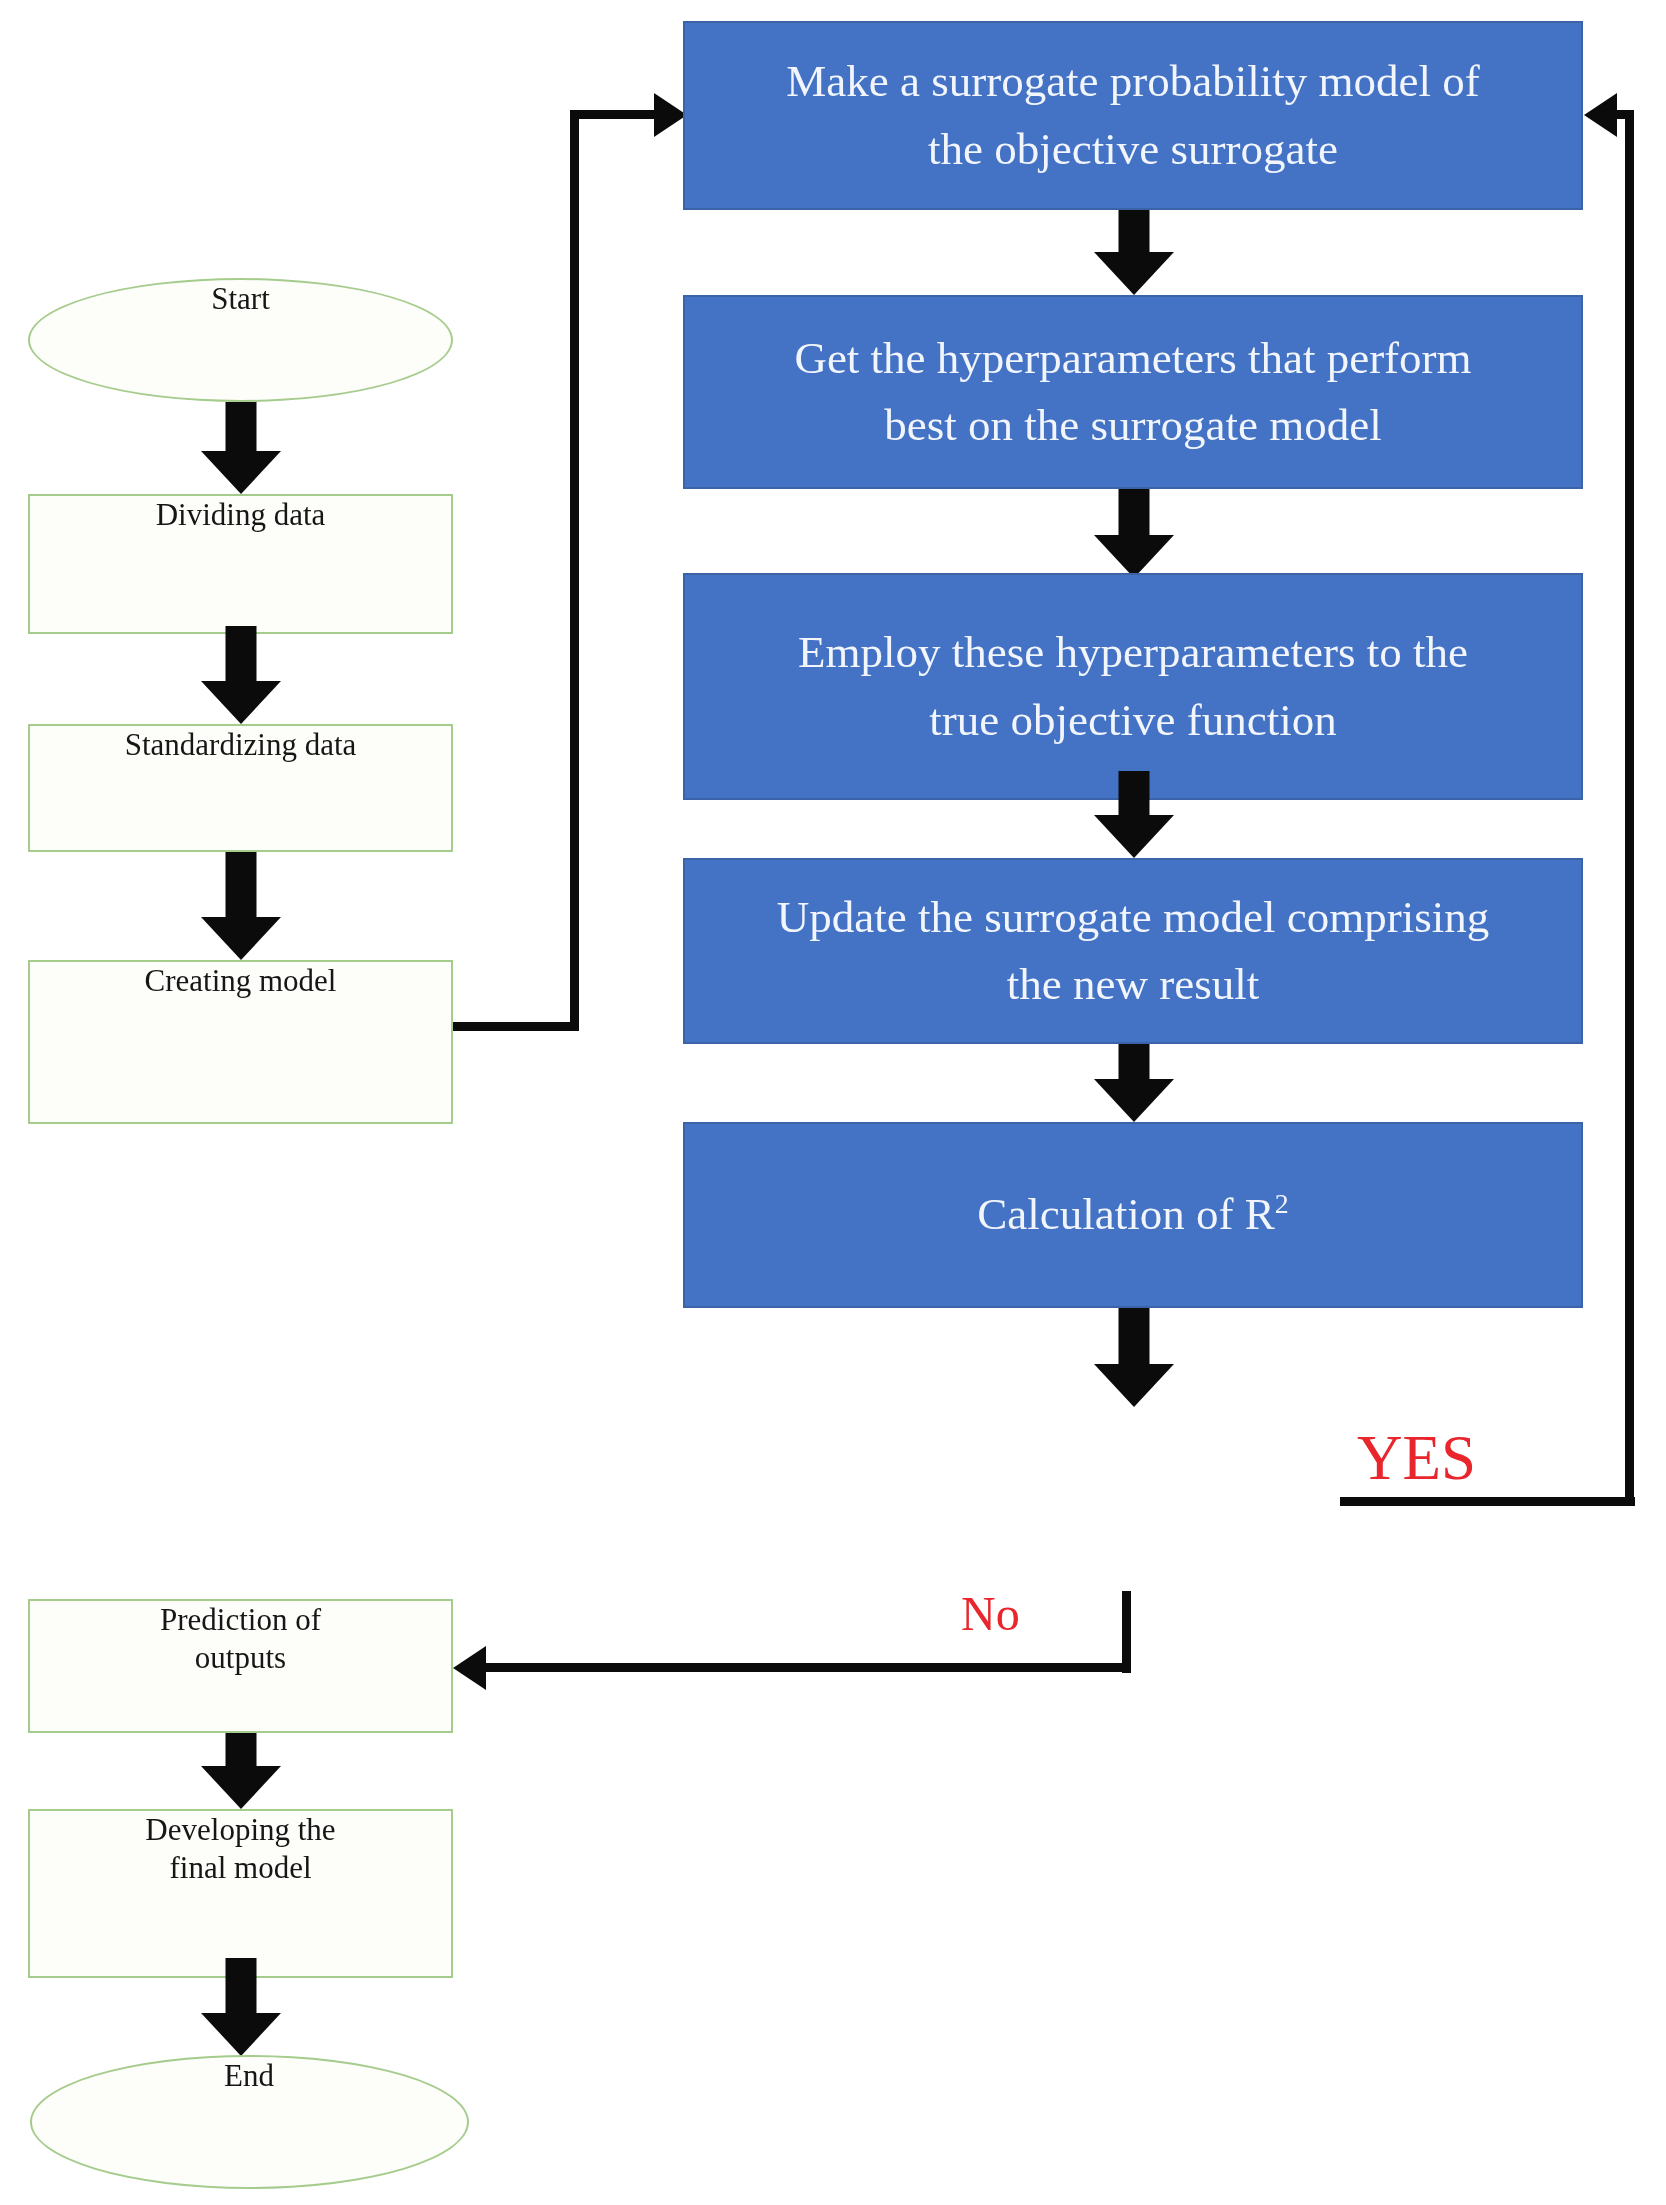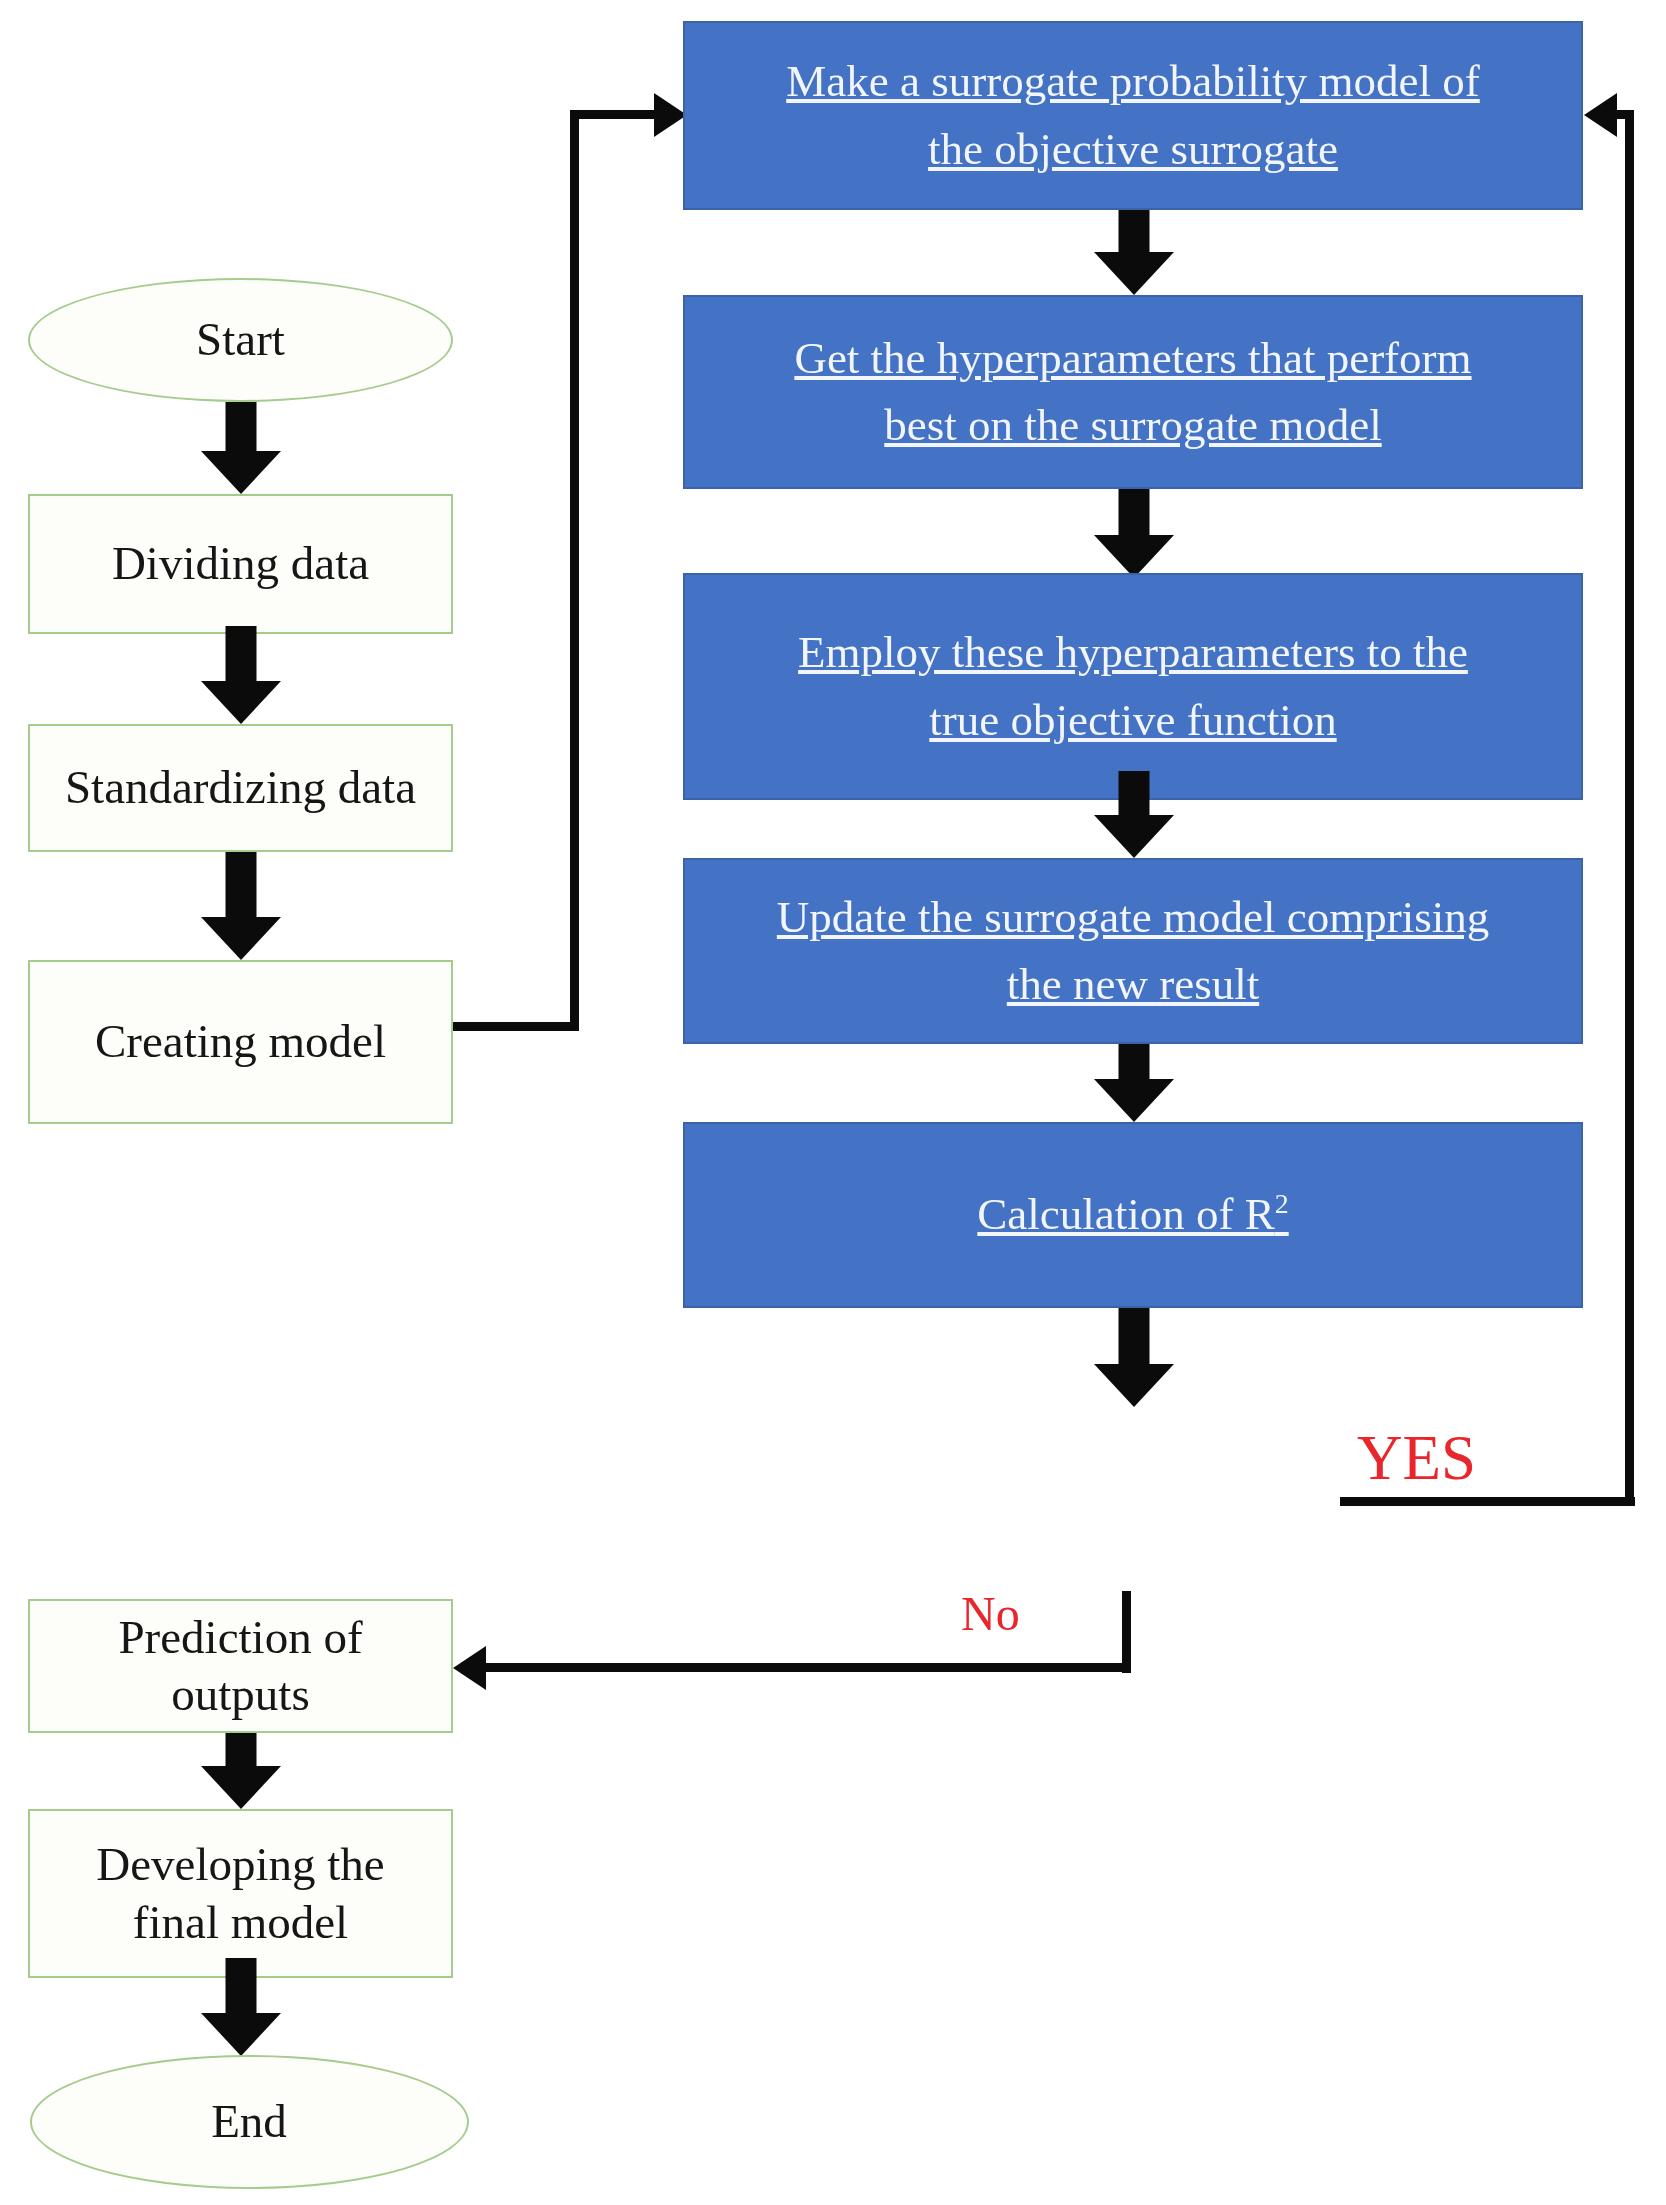--- a/index.html
+++ b/index.html
@@ -2,29 +2,29 @@
 <html style="--process-blue: #4472C4; --process-blue-border: #3B63A8; --terminator-green-border: #A6CC8D; --terminator-fill: #FDFDFA; --arrow-black: #0B0B0B; --branch-label-red: #E8262C; --process-text-white: #F2F6FC; --step-text-black: #161616;font-size:12.4px"><head>
 <meta charset="utf-8">
 <style>
   html,body{margin:0;padding:0;background:#ffffff;}
   .stage{position:relative;width:1667px;height:2205px;background:#ffffff;overflow:hidden;
          font-family:"Liberation Serif","DejaVu Serif",serif;}
 
   
   .gbox{position:absolute;box-sizing:border-box;background:var(--terminator-fill,#FDFDFA);
         border:2.3px solid var(--terminator-green-border,#A6CC8D);
-        display:flex;flex-direction:column;align-items:center;justify-content:center;
-        text-align:center;color:var(--step-text-black,#161616);font-size:47px;line-height:1.22;}
+        display:flex;flex-direction:column;align-items:center;justify-content:flex-start;
+        text-align:center;color:var(--step-text-black,#161616);font-size:31px;line-height:1.22;}
   .ellipse{border-radius:50%;}
 
   
   .pbox{position:absolute;left:683px;width:900px;box-sizing:border-box;
         background:var(--process-blue,#4472C4);border:2.3px solid var(--process-blue-border,#3B63A8);
         display:flex;flex-direction:column;align-items:center;justify-content:center;
-        text-align:center;color:var(--process-text-white,#F2F6FC);font-size:45px;line-height:1.5;text-decoration:underline;}
+        text-align:center;color:var(--process-text-white,#F2F6FC);font-size:45px;line-height:1.5;}
   .pline{display:block;}
 
   
   .varrow{position:absolute;width:81px;}
   .varrow .shaft{position:absolute;left:50%;transform:translateX(-50%);top:0;bottom:39px;
                  width:31px;background:var(--arrow-black,#0B0B0B);}
   .varrow .head{position:absolute;left:50%;transform:translateX(-50%);bottom:0;width:0;height:0;
                 border-left:40px solid transparent;border-right:40px solid transparent;
                 border-top:43px solid var(--arrow-black,#0B0B0B);}
 

